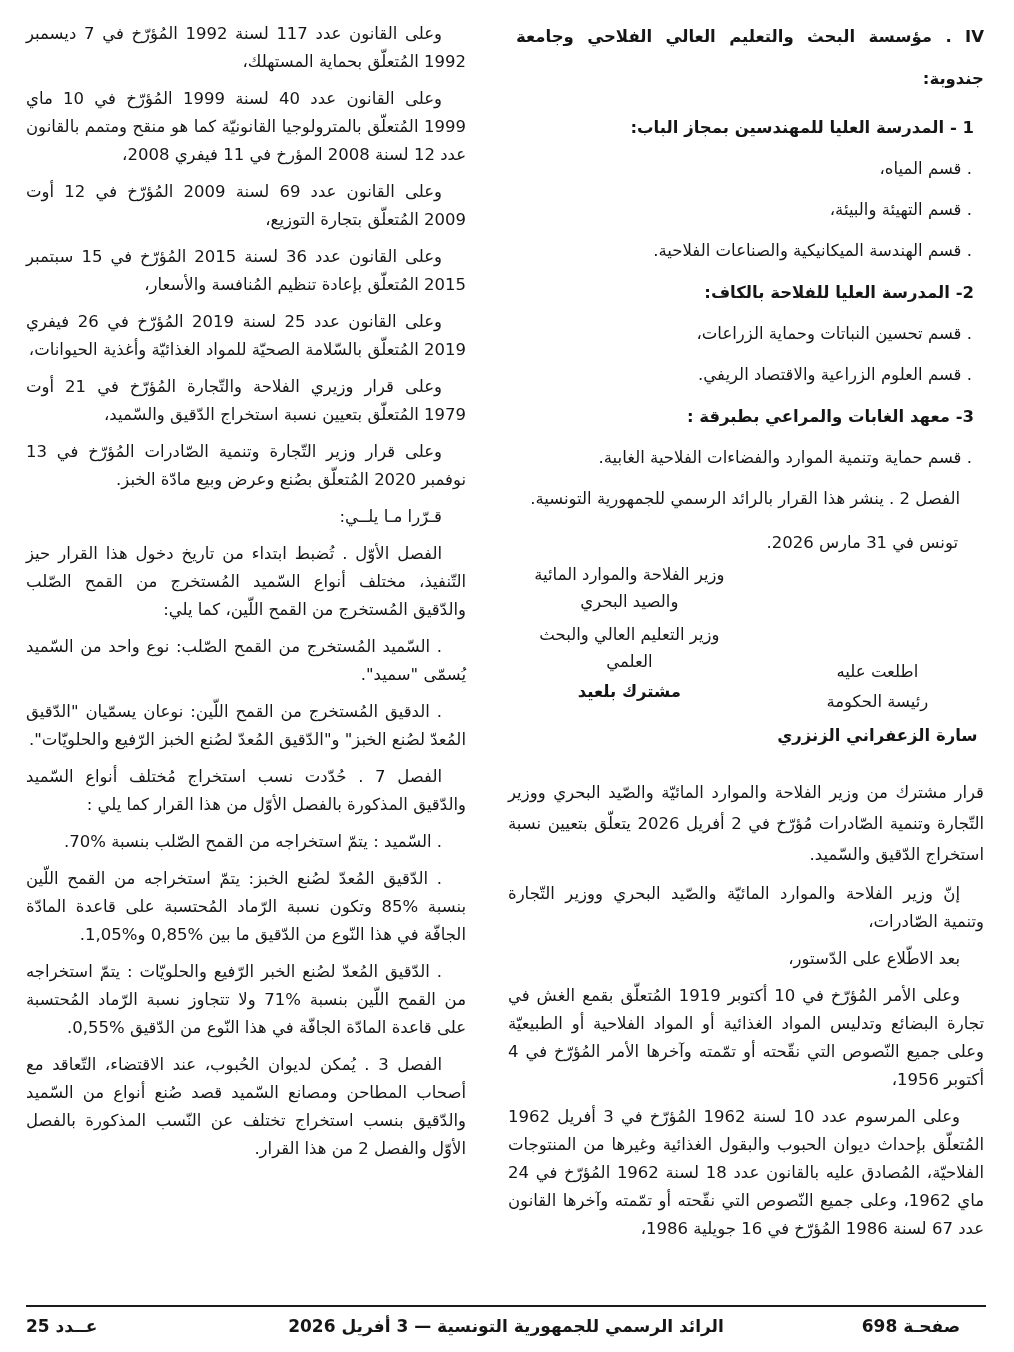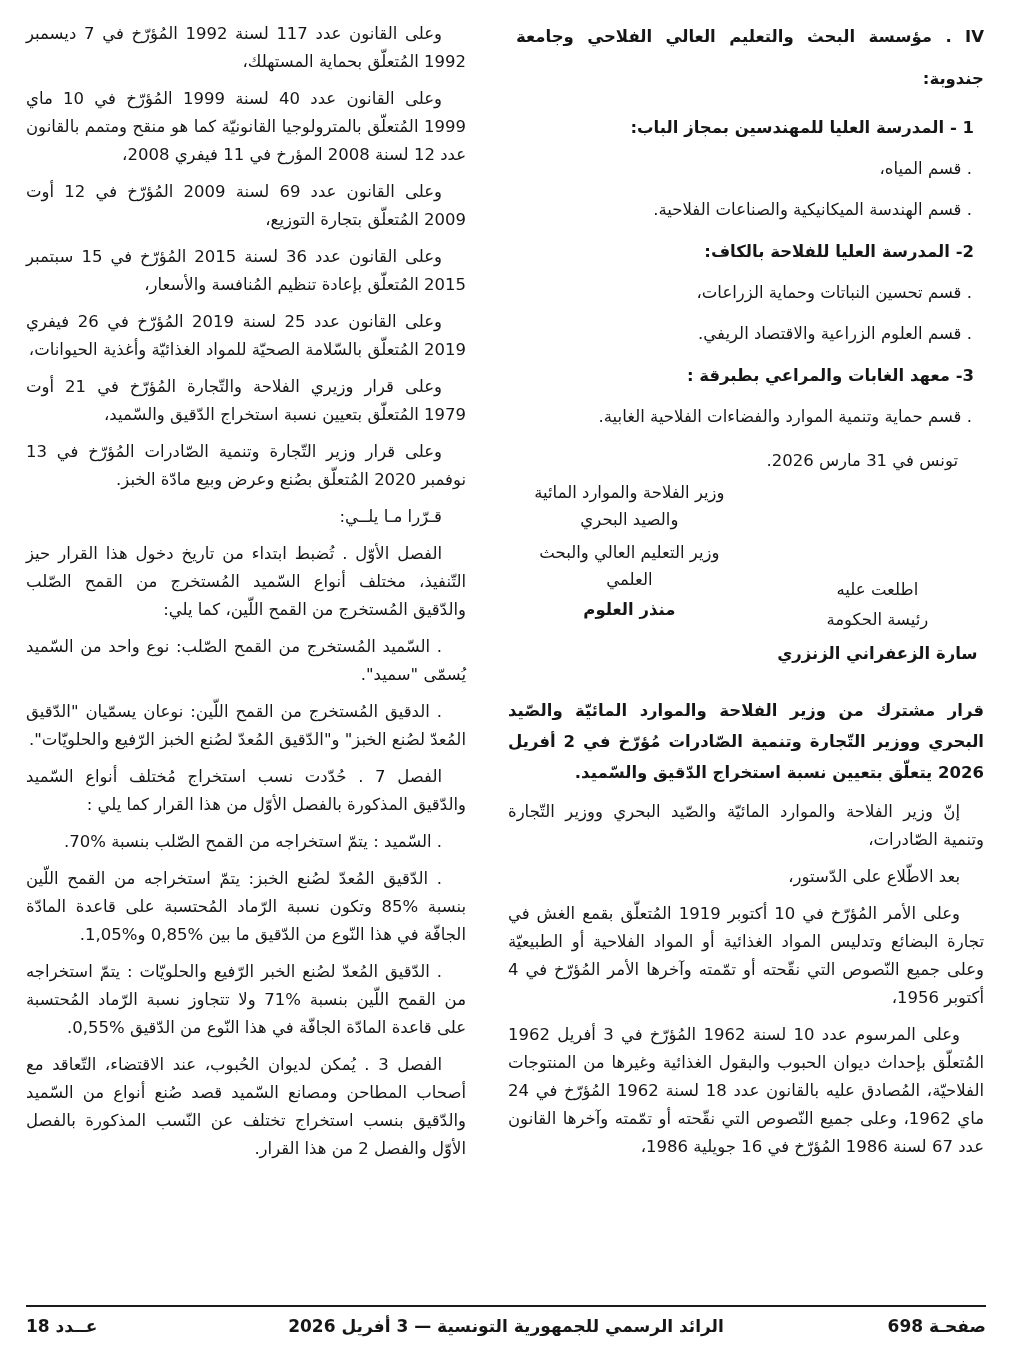--- a/index.html
+++ b/index.html
@@ -78,81 +78,83 @@
   .sig-seen {
     width: 215px;
     text-align: center;
     margin-top: 96px;
     margin-left: 36px;
     line-height: 30px;
   }
   .sig-seen .sig-name { margin-top: 4px; }
 
   .decree-heading {
-    font-weight: 700;
+    font-weight: 400;
     text-align: justify;
     line-height: 31px;
     margin: 0 0 10px 0;
   }
 
   .footer {
     position: absolute;
     left: 26px;
     right: 28px;
     bottom: 16px;
     border-top: 2.5px solid #1b1b1b;
     padding-top: 9px;
     display: flex;
     justify-content: space-between;
     align-items: baseline;
     font-weight: 700;
     font-size: 17px;
   }
   .footer .f-center { text-align: center; flex: 1; }
-  .footer .f-page  { width: 150px; text-align: right; }
+  .footer .f-page  { width: 150px; text-align: center; }
   .footer .f-issue { width: 150px; text-align: left; }
 </style>
 </head>
 <body>
 
 <div class="page">
 
   <div class="columns">
 
     <div class="col col-right">
 
       <p class="section-heading">IV . مؤسسة البحث والتعليم العالي الفلاحي وجامعة جندوبة:</p>
 
       <p class="group-heading">1 - المدرسة العليا للمهندسين بمجاز الباب:</p>
       <p class="dept-item">. قسم المياه،</p>
+      <p class="dept-item">. قسم التهيئة والبيئة،</p>
       <p class="dept-item">. قسم الهندسة الميكانيكية والصناعات الفلاحية.</p>
 
       <p class="group-heading">2- المدرسة العليا للفلاحة بالكاف:</p>
       <p class="dept-item">. قسم تحسين النباتات وحماية الزراعات،</p>
       <p class="dept-item">. قسم العلوم الزراعية والاقتصاد الريفي.</p>
 
       <p class="group-heading">3- معهد الغابات والمراعي بطبرقة :</p>
       <p class="dept-item">. قسم حماية وتنمية الموارد والفضاءات الفلاحية الغابية.</p>
 
+      <p class="para">الفصل 2 . ينشر هذا القرار بالرائد الرسمي للجمهورية التونسية.</p>
 
       <p class="dateline">تونس في 31 مارس 2026.</p>
 
       <div class="sig-row">
         <div class="sig-seen">
           <div class="sig-title">اطلعت عليه</div>
           <div class="sig-title">رئيسة الحكومة</div>
           <div class="sig-name">سارة الزعفراني الزنزري</div>
         </div>
         <div class="sig-ministers">
           <div class="sig-minister">
             <div class="sig-title">وزير الفلاحة والموارد المائية والصيد البحري</div>
           </div>
           <div class="sig-minister">
             <div class="sig-title">وزير التعليم العالي والبحث العلمي</div>
-            <div class="sig-name">منذر العلوم</div>
+            <div class="sig-name">مشترك بلعيد</div>
           </div>
         </div>
       </div>
 
       <p class="decree-heading">قرار مشترك من وزير الفلاحة والموارد المائيّة والصّيد البحري ووزير التّجارة وتنمية الصّادرات مُؤرّخ في 2 أفريل 2026 يتعلّق بتعيين نسبة استخراج الدّقيق والسّميد.</p>
 
       <p class="para">إنّ وزير الفلاحة والموارد المائيّة والصّيد البحري ووزير التّجارة وتنمية الصّادرات،</p>
       <p class="para">بعد الاطّلاع على الدّستور،</p>
       <p class="para">وعلى الأمر المُؤرّخ في 10 أكتوبر 1919 المُتعلّق بقمع الغش في تجارة البضائع وتدليس المواد الغذائية أو المواد الفلاحية أو الطبيعيّة وعلى جميع النّصوص التي نقّحته أو تمّمته وآخرها الأمر المُؤرّخ في 4 أكتوبر 1956،</p>
       <p class="para">وعلى المرسوم عدد 10 لسنة 1962 المُؤرّخ في 3 أفريل 1962 المُتعلّق بإحداث ديوان الحبوب والبقول الغذائية وغيرها من المنتوجات الفلاحيّة، المُصادق عليه بالقانون عدد 18 لسنة 1962 المُؤرّخ في 24 ماي 1962، وعلى جميع النّصوص التي نقّحته أو تمّمته وآخرها القانون عدد 67 لسنة 1986 المُؤرّخ في 16 جويلية 1986،</p>
@@ -175,16 +177,16 @@
       <p class="para">. الدّقيق المُعدّ لصُنع الخبز: يتمّ استخراجه من القمح اللّين بنسبة %85 وتكون نسبة الرّماد المُحتسبة على قاعدة المادّة الجافّة في هذا النّوع من الدّقيق ما بين %0,85 و%1,05.</p>
       <p class="para">. الدّقيق المُعدّ لصُنع الخبر الرّفيع والحلويّات : يتمّ استخراجه من القمح اللّين بنسبة %71 ولا تتجاوز نسبة الرّماد المُحتسبة على قاعدة المادّة الجافّة في هذا النّوع من الدّقيق %0,55.</p>
       <p class="para">الفصل 3 . يُمكن لديوان الحُبوب، عند الاقتضاء، التّعاقد مع أصحاب المطاحن ومصانع السّميد قصد صُنع أنواع من السّميد والدّقيق بنسب استخراج تختلف عن النّسب المذكورة بالفصل الأوّل والفصل 2 من هذا القرار.</p>
     </div>
 
   </div>
 
   <div class="footer">
     <span class="f-page">صفحـة 698</span>
     <span class="f-center">الرائد الرسمي للجمهورية التونسية — 3 أفريل 2026</span>
-    <span class="f-issue">عــدد 18</span>
+    <span class="f-issue">عــدد 25</span>
   </div>
 
 </div>
 
 </body></html>

